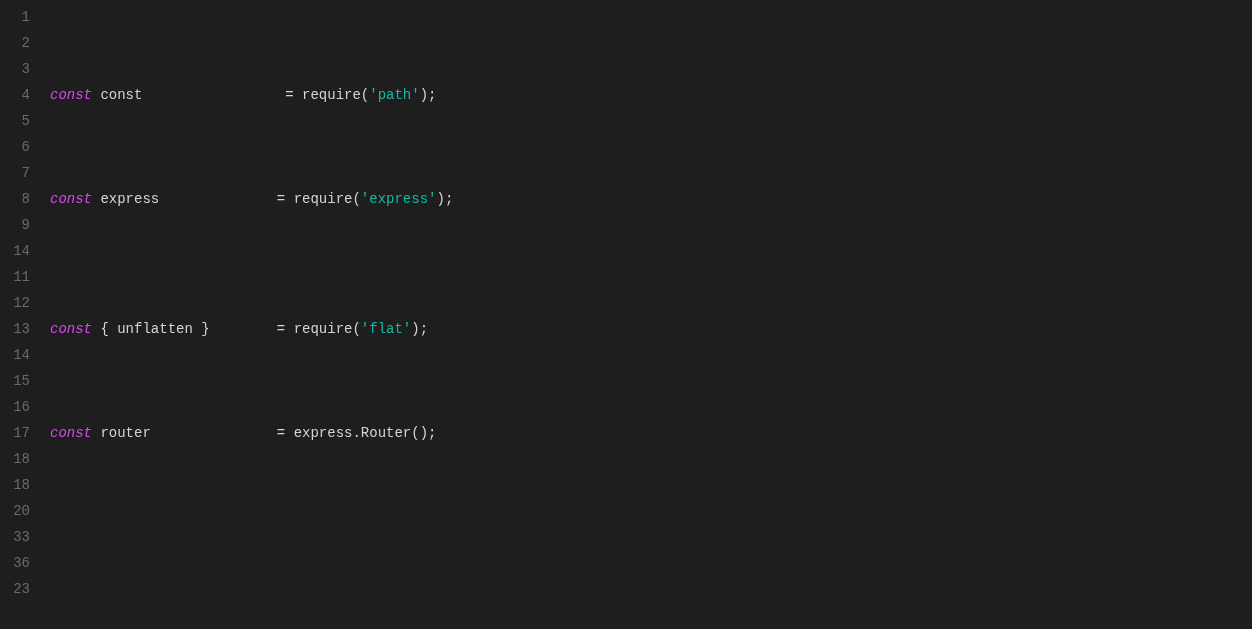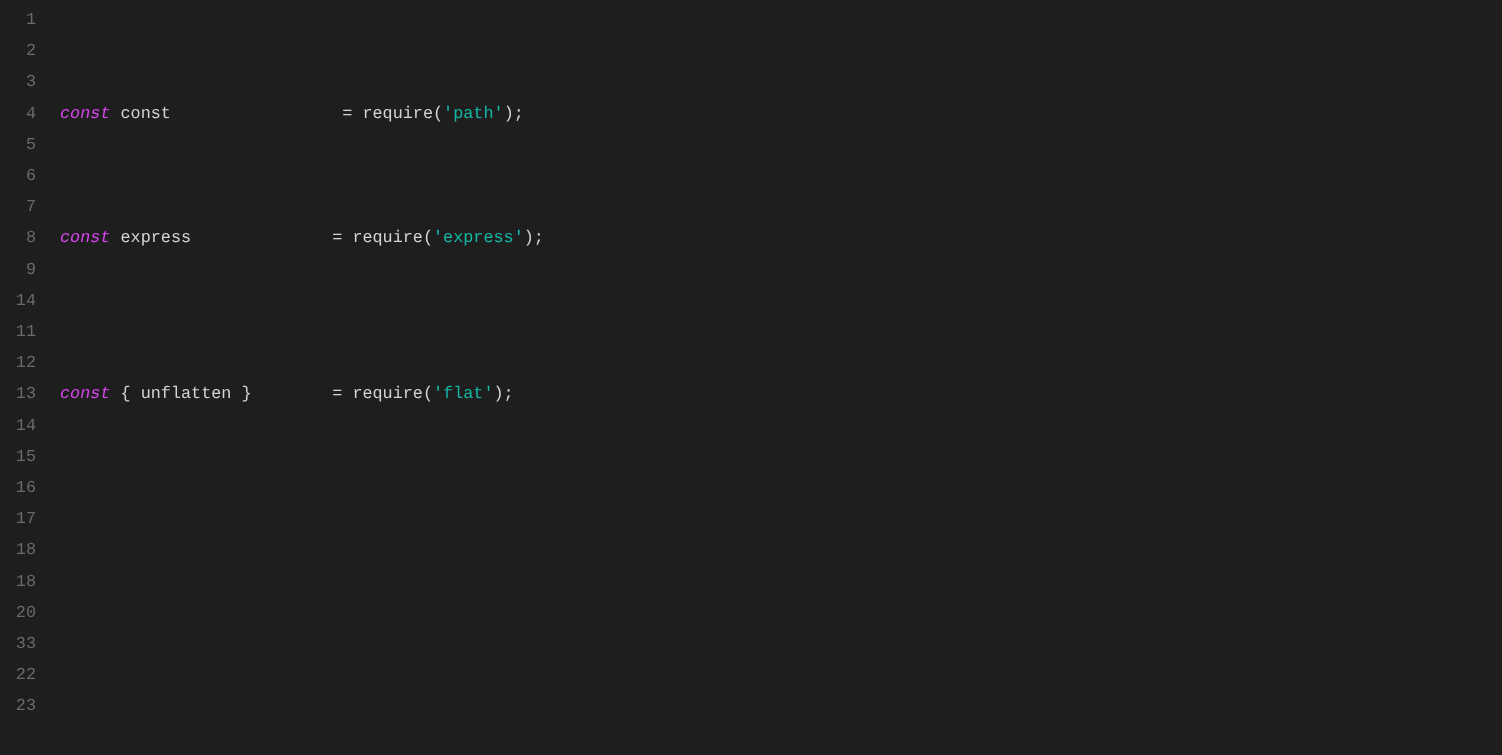--- a/index.html
+++ b/index.html
@@ -69,32 +69,33 @@
     <span class="line-number">12</span>
     <span class="line-number">13</span>
     <span class="line-number">14</span>
     <span class="line-number">15</span>
     <span class="line-number">16</span>
     <span class="line-number">17</span>
     <span class="line-number">18</span>
     <span class="line-number">18</span>
     <span class="line-number">20</span>
     <span class="line-number">33</span>
-    <span class="line-number">22</span>
+    <span class="line-number">36</span>
     <span class="line-number">23</span>
   </div>
   <div class="code-lines">
     
     <span class="code-line"><span class="kw">const</span><span class="plain"> const                 = require(</span><span class="str">'path'</span><span class="plain">);</span></span>
     
     <span class="code-line"><span class="kw">const</span><span class="plain"> express              = require(</span><span class="str">'express'</span><span class="plain">);</span></span>
     
     
     <span class="code-line"><span class="kw">const</span><span class="plain"> { unflatten }        = require(</span><span class="str">'flat'</span><span class="plain">);</span></span>
     
+    <span class="code-line"><span class="kw">const</span><span class="plain"> router               = express.Router();</span></span>
     
     <span class="code-line"> </span>
     
     
     
     
     
     
     
     

